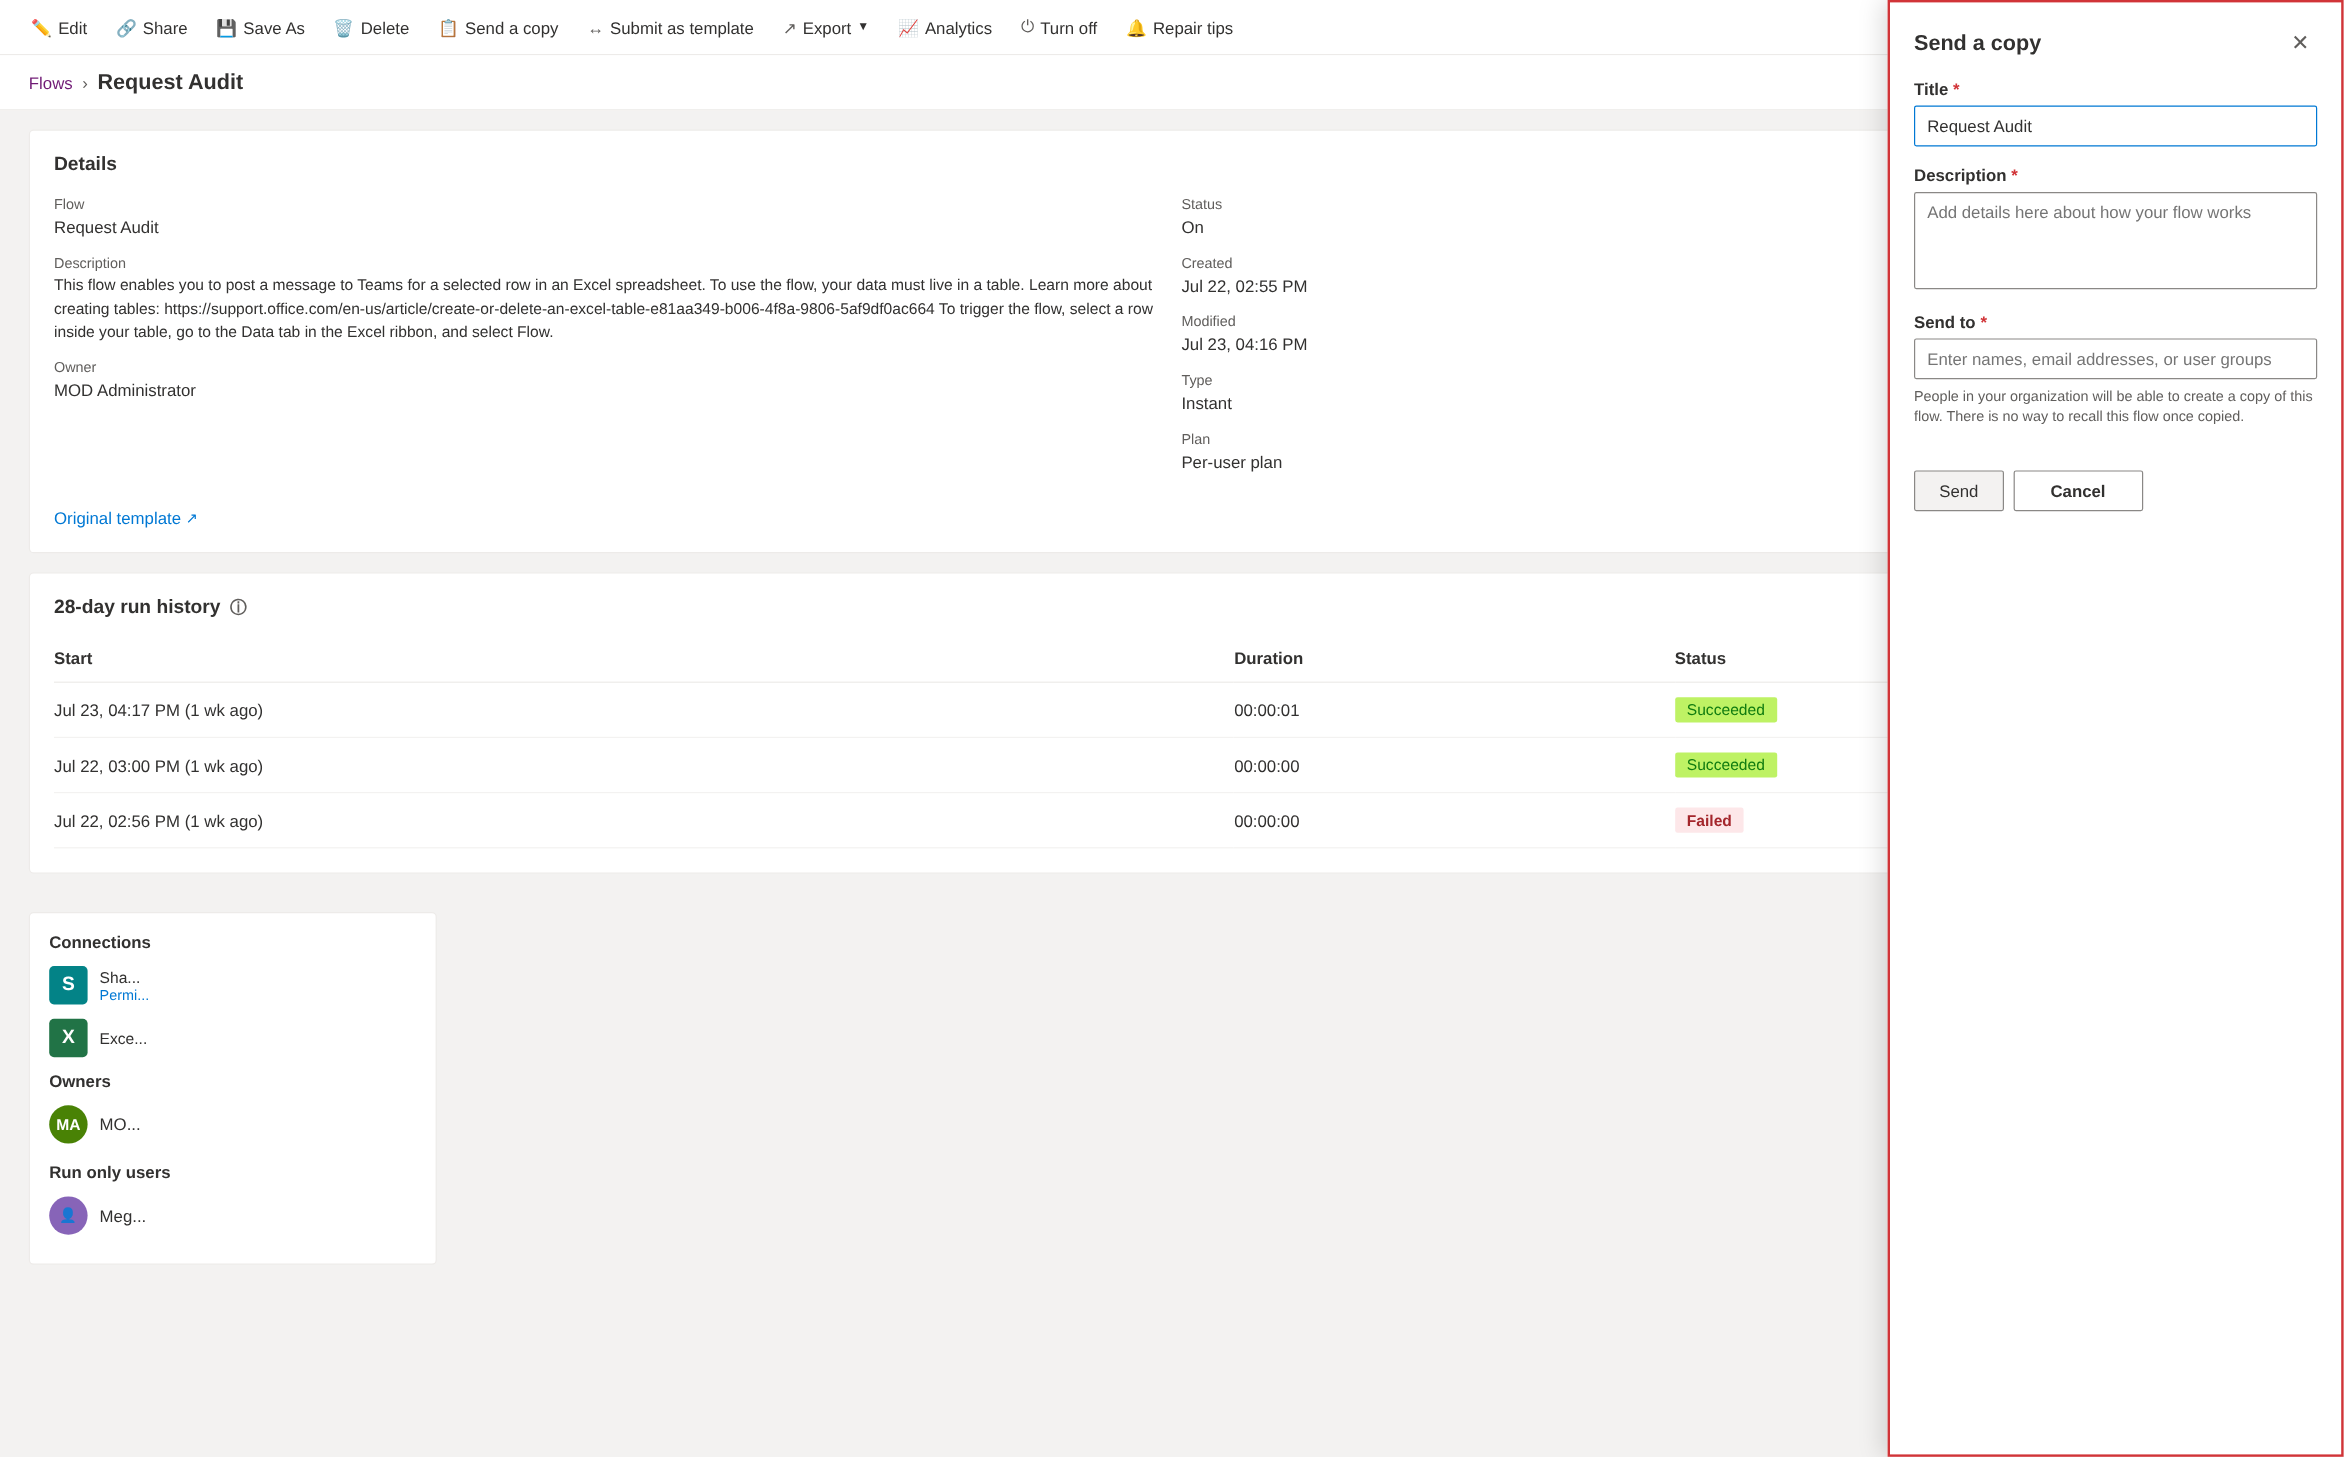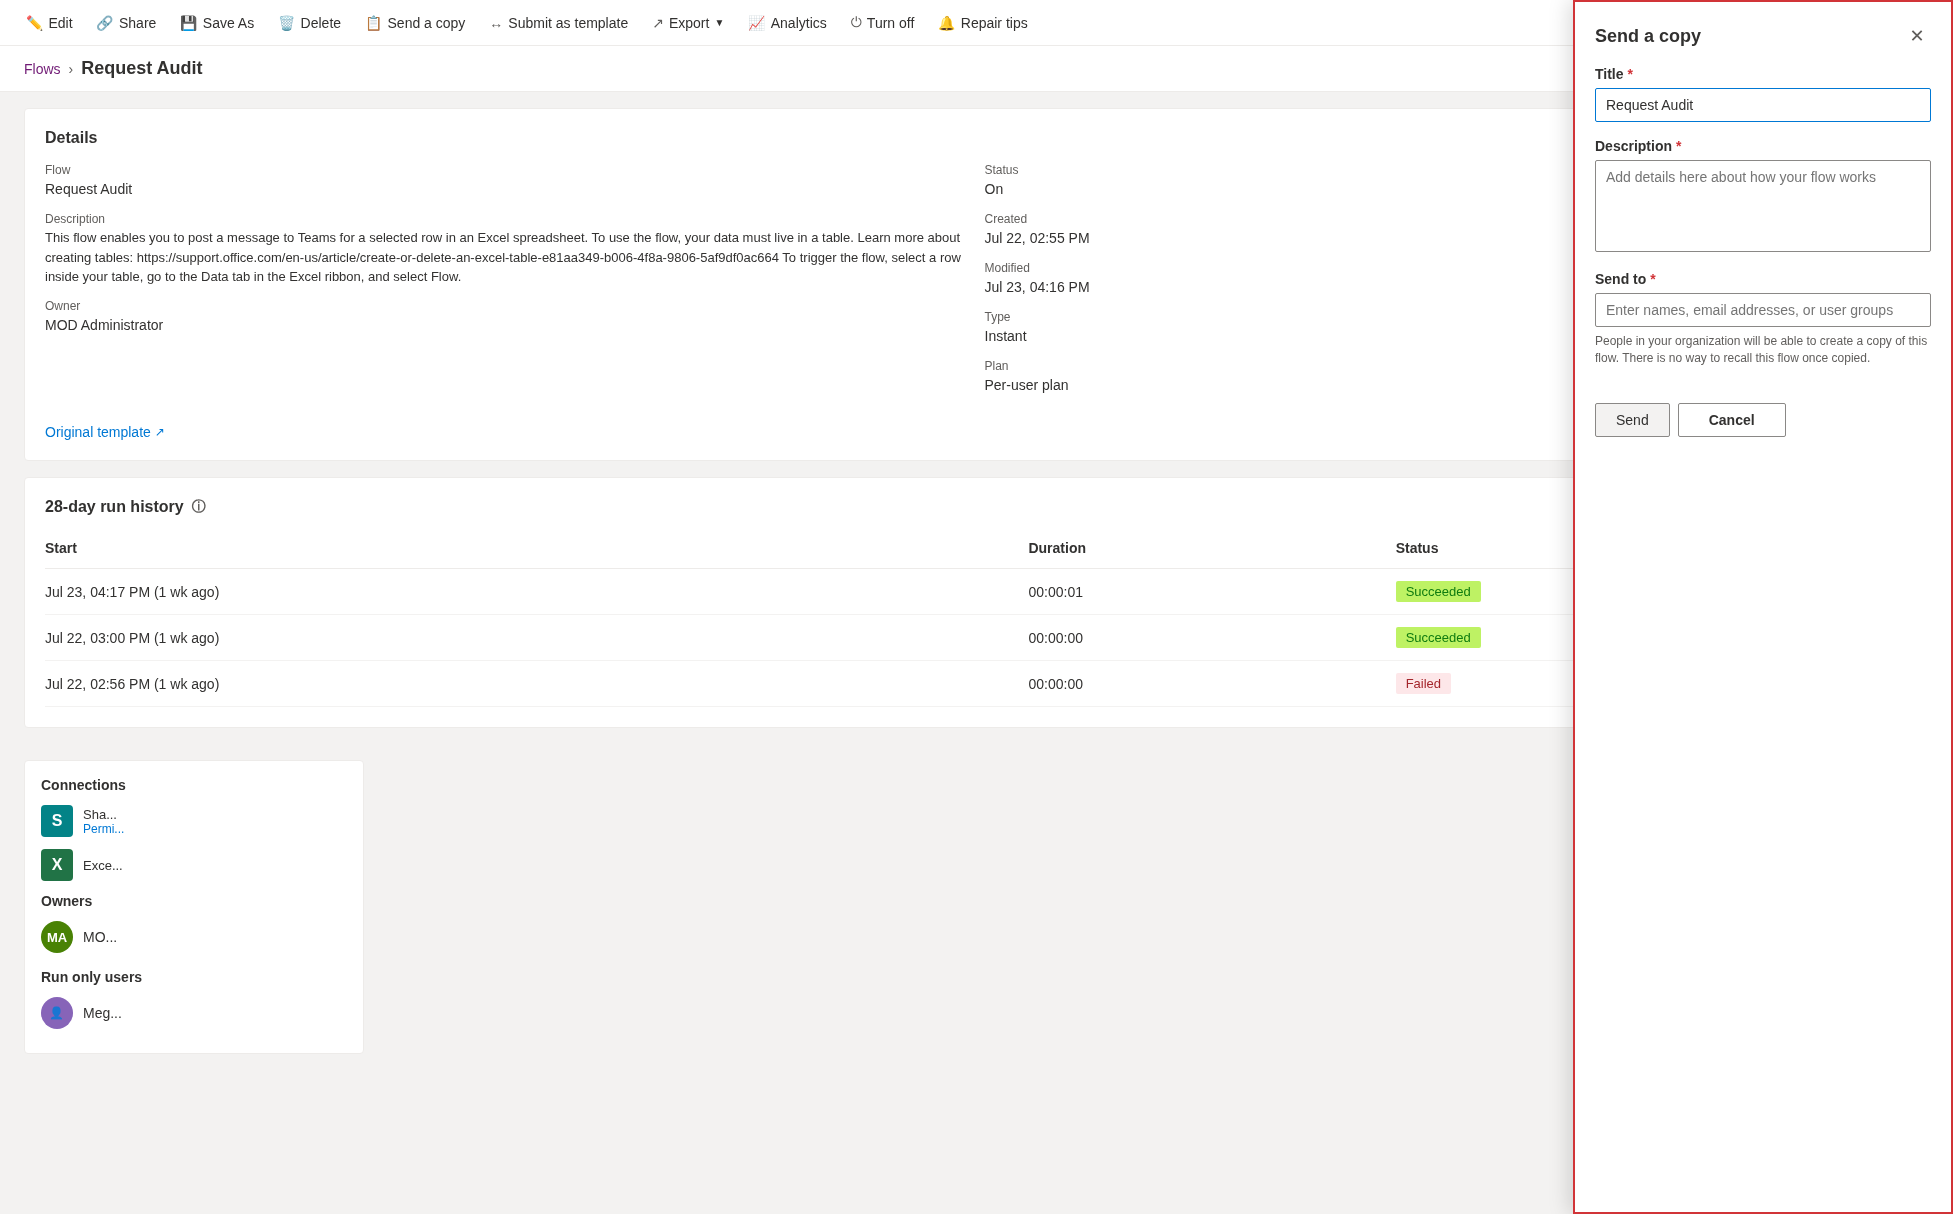--- a/index.html
+++ b/index.html
@@ -82,21 +82,21 @@
     }
     .run-table td {
       padding: 12px 12px 12px 0; font-size: 14px; color: #323130;
       border-bottom: 1px solid #f3f2f1;
     }
     .status-badge {
       display: inline-block; padding: 3px 10px; border-radius: 2px;
       font-size: 13px;
     }
     .status-succeeded { background: #bef264; color: #107c10; }
-    .status-failed { background: #fde7e9; color: #a4262c; }
+    .status-failed { background: #fde7e9; color: #a4262c; font-weight: bold; }
 
     
     .right-panel { width: 340px; flex-shrink: 0; }
     .connections-card { background: #fff; border: 1px solid #edebe9; border-radius: 4px; padding: 16px; margin-bottom: 16px; }
     .connections-title { font-size: 14px; font-weight: 600; margin-bottom: 12px; color: #323130; }
     .connection-item { display: flex; align-items: center; gap: 10px; margin-bottom: 12px; }
     .conn-icon { width: 32px; height: 32px; border-radius: 4px; display: flex; align-items: center; justify-content: center; font-size: 16px; font-weight: bold; flex-shrink: 0; }
     .conn-icon-sharepoint { background: #038387; color: #fff; }
     .conn-icon-excel { background: #217346; color: #fff; }
     .conn-text { font-size: 13px; color: #323130; }
@@ -137,21 +137,21 @@
     }
     .required-star { color: #d13438; }
     .form-input {
       width: 100%; border: 1px solid #0078d4; border-radius: 2px;
       padding: 8px 10px; font-size: 14px; color: #323130;
       outline: none; font-family: 'Segoe UI', sans-serif;
     }
     .form-textarea {
       width: 100%; border: 1px solid #8a8886; border-radius: 2px;
       padding: 8px 10px; font-size: 14px; color: #a19f9d;
-      resize: none; height: 92px; font-family: 'Segoe UI', sans-serif;
+      resize: none; height: 81px; font-family: 'Segoe UI', sans-serif;
       outline: none;
     }
 
     .form-hint { font-size: 12px; color: #605e5c; margin-top: 6px; line-height: 1.4; }
 
     .panel-buttons {
       display: flex; gap: 8px; margin-top: 20px;
     }
     .btn-send {
       padding: 8px 20px; background: #f3f2f1; border: 1px solid #8a8886;

